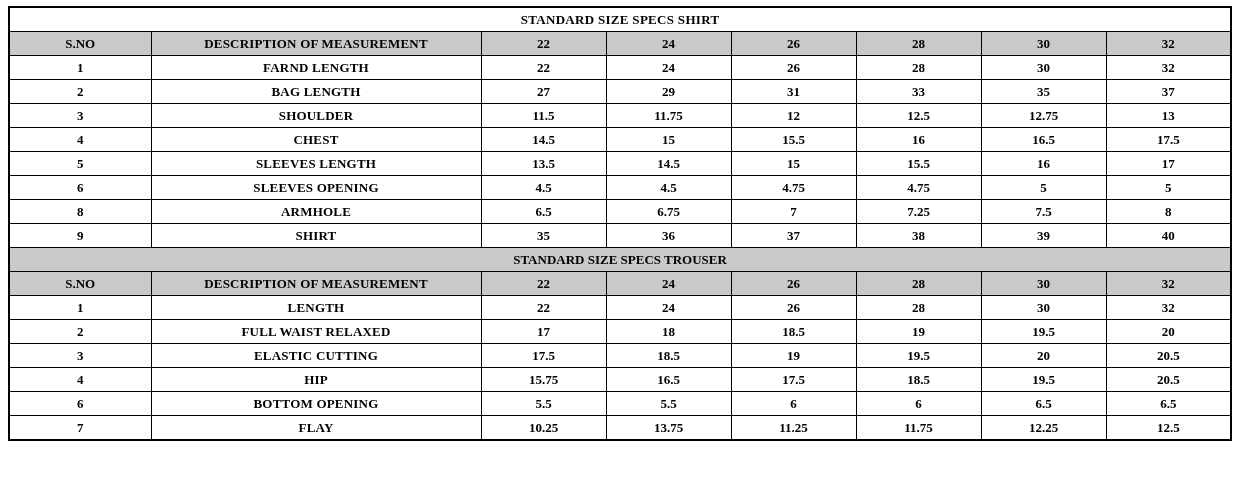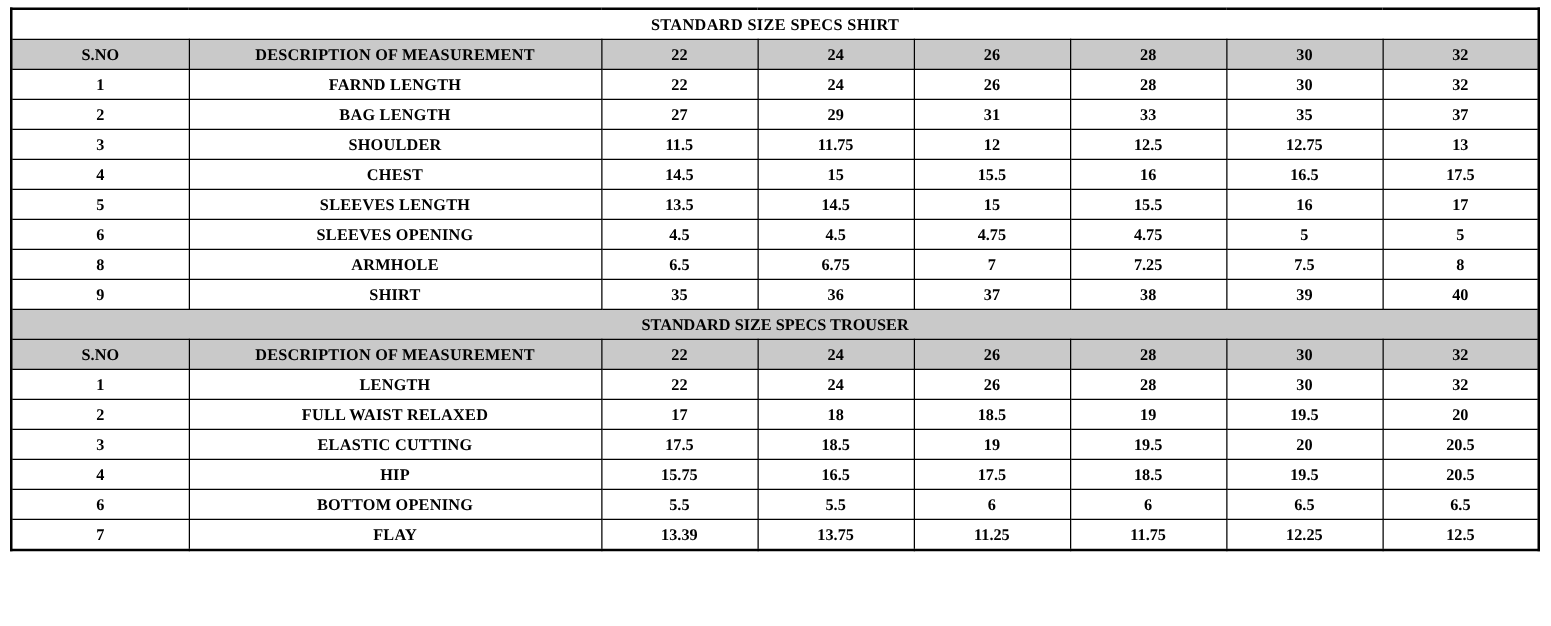--- a/index.html
+++ b/index.html
@@ -257,21 +257,21 @@
         <td class="val-cell">5.5</td>
         <td class="val-cell">5.5</td>
         <td class="val-cell">6</td>
         <td class="val-cell">6</td>
         <td class="val-cell">6.5</td>
         <td class="val-cell">6.5</td>
       </tr>
       <tr class="data-row">
         <td class="sno-cell">7</td>
         <td class="desc-cell">FLAY</td>
-        <td class="val-cell">13.39</td>
+        <td class="val-cell">10.25</td>
         <td class="val-cell">13.75</td>
         <td class="val-cell">11.25</td>
         <td class="val-cell">11.75</td>
         <td class="val-cell">12.25</td>
         <td class="val-cell">12.5</td>
       </tr>
     </tbody>
   </table>
 </div>
 

